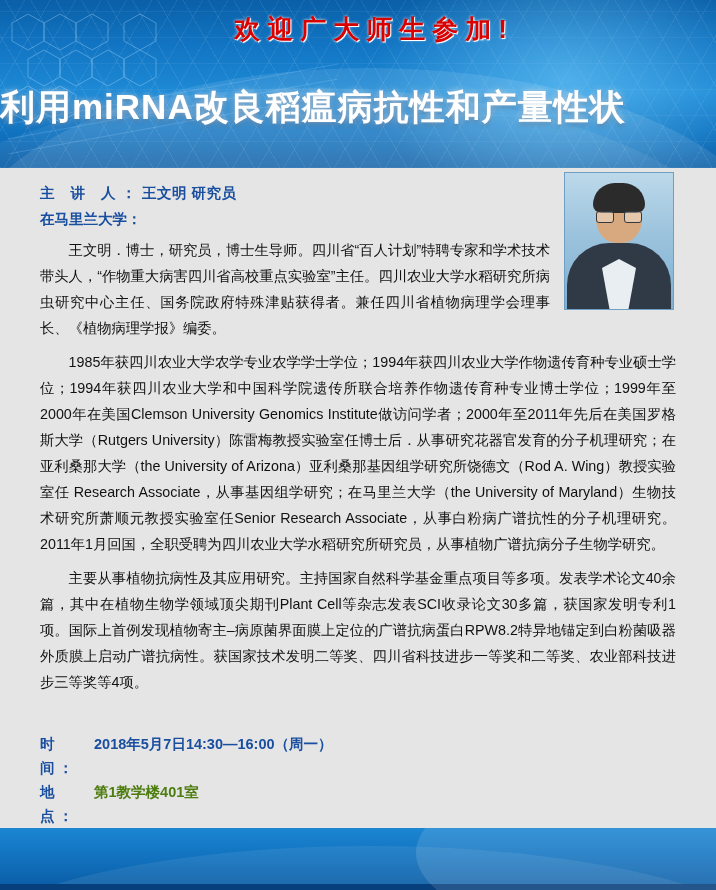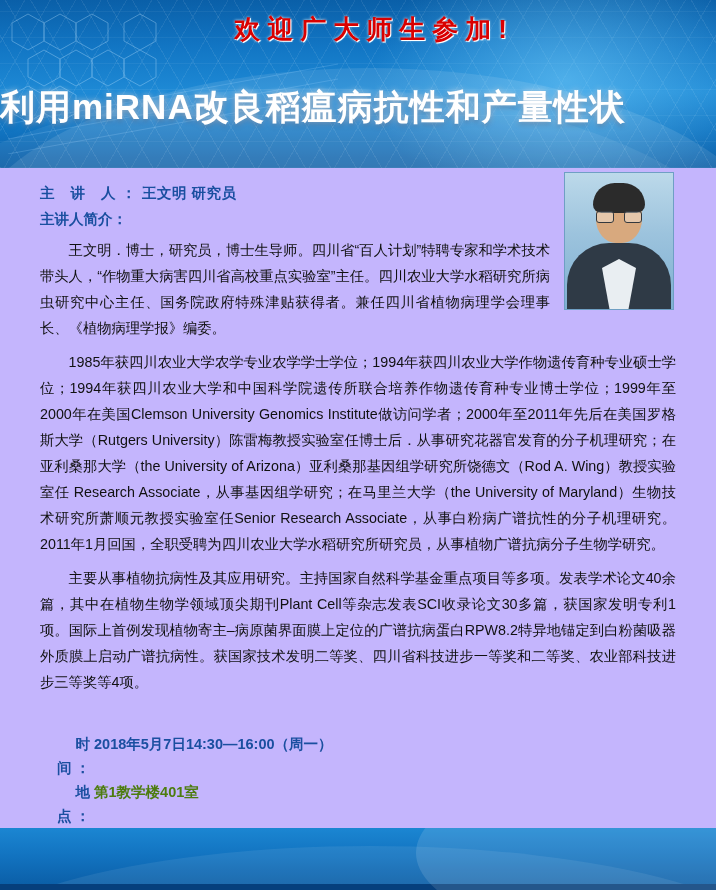--- a/index.html
+++ b/index.html
@@ -56,21 +56,21 @@
     font-weight: bold;
     color: #ffffff;
     letter-spacing: 1px;
     text-shadow: 0 0 6px rgba(255,255,255,0.65), 0 2px 5px rgba(0,40,90,0.55);
     z-index: 4;
   }
   
   .body-area {
     position: absolute; left: 0; top: 168px;
     width: 716px; height: 660px;
-    background: #c4b5fd;
+    background: #e5e5e5;
     padding: 0 40px;
   }
   .speaker-line {
     margin-top: 16px;
     font-size: 14.5px;
     font-weight: bold;
     color: #1a4fa0;
     letter-spacing: .5px;
   }
   .speaker-line .sp-label { letter-spacing: 6px; }
@@ -126,21 +126,20 @@
     margin-top: 8px;
   }
   .para + .para { margin-top: 8px; }
   
   .info-block {
     position: absolute; left: 40px; top: 732px; width: 640px;
     font-size: 14.5px;
     font-weight: bold;
     color: #1a4fa0;
     line-height: 24px;
-    text-align: right;
   }
   .info-row { display: flex; align-items: baseline; }
   .info-key { width: 54px; flex: 0 0 54px; letter-spacing: 4px; }
   .info-val { color: #4d7c0f; }
   .info-val.blue { color: #1a4fa0; }
   
   .footer {
     position: absolute; left: 0; bottom: 0; width: 716px; height: 62px;
     background: linear-gradient(180deg,#1b86d2 0%, #1273c0 45%, #0a5ba3 100%);
     overflow: hidden;
@@ -211,21 +210,21 @@
       <div class="p-shirt"></div>
       <div class="p-head"></div>
       <div class="p-hair"></div>
       <div class="p-glass-l"></div>
       <div class="p-glass-r"></div>
     </div>
 
     <div class="speaker-line">
       <span class="sp-label">主 讲 人：</span><span>王文明 研究员</span>
     </div>
-    <div class="bio-head">主讲人简介：</div>
+    <div class="bio-head">在马里兰大学：</div>
 
     <p class="para">王文明．博士，研究员，博士生导师。四川省“百人计划”特聘专家和学术技术带头人，“作物重大病害四川省高校重点实验室”主任。四川农业大学水稻研究所病虫研究中心主任、国务院政府特殊津贴获得者。兼任四川省植物病理学会理事长、《植物病理学报》编委。</p>
     <p class="para">1985年获四川农业大学农学专业农学学士学位；1994年获四川农业大学作物遗传育种专业硕士学位；1994年获四川农业大学和中国科学院遗传所联合培养作物遗传育种专业博士学位；1999年至2000年在美国Clemson University Genomics Institute做访问学者；2000年至2011年先后在美国罗格斯大学（Rutgers University）陈雷梅教授实验室任博士后．从事研究花器官发育的分子机理研究；在亚利桑那大学（the University of Arizona）亚利桑那基因组学研究所饶德文（Rod A. Wing）教授实验室任 Research Associate，从事基因组学研究；在马里兰大学（the University of Maryland）生物技术研究所萧顺元教授实验室任Senior Research Associate，从事白粉病广谱抗性的分子机理研究。2011年1月回国，全职受聘为四川农业大学水稻研究所研究员，从事植物广谱抗病分子生物学研究。</p>
     <p class="para">主要从事植物抗病性及其应用研究。主持国家自然科学基金重点项目等多项。发表学术论文40余篇，其中在植物生物学领域顶尖期刊Plant Cell等杂志发表SCI收录论文30多篇，获国家发明专利1项。国际上首例发现植物寄主–病原菌界面膜上定位的广谱抗病蛋白RPW8.2特异地锚定到白粉菌吸器外质膜上启动广谱抗病性。获国家技术发明二等奖、四川省科技进步一等奖和二等奖、农业部科技进步三等奖等4项。</p>
   </div>
 
   <div class="info-block">
     <div class="info-row">
       <span class="info-key">时 间：</span>
       <span class="info-val blue">2018年5月7日14:30—16:00（周一）</span>

